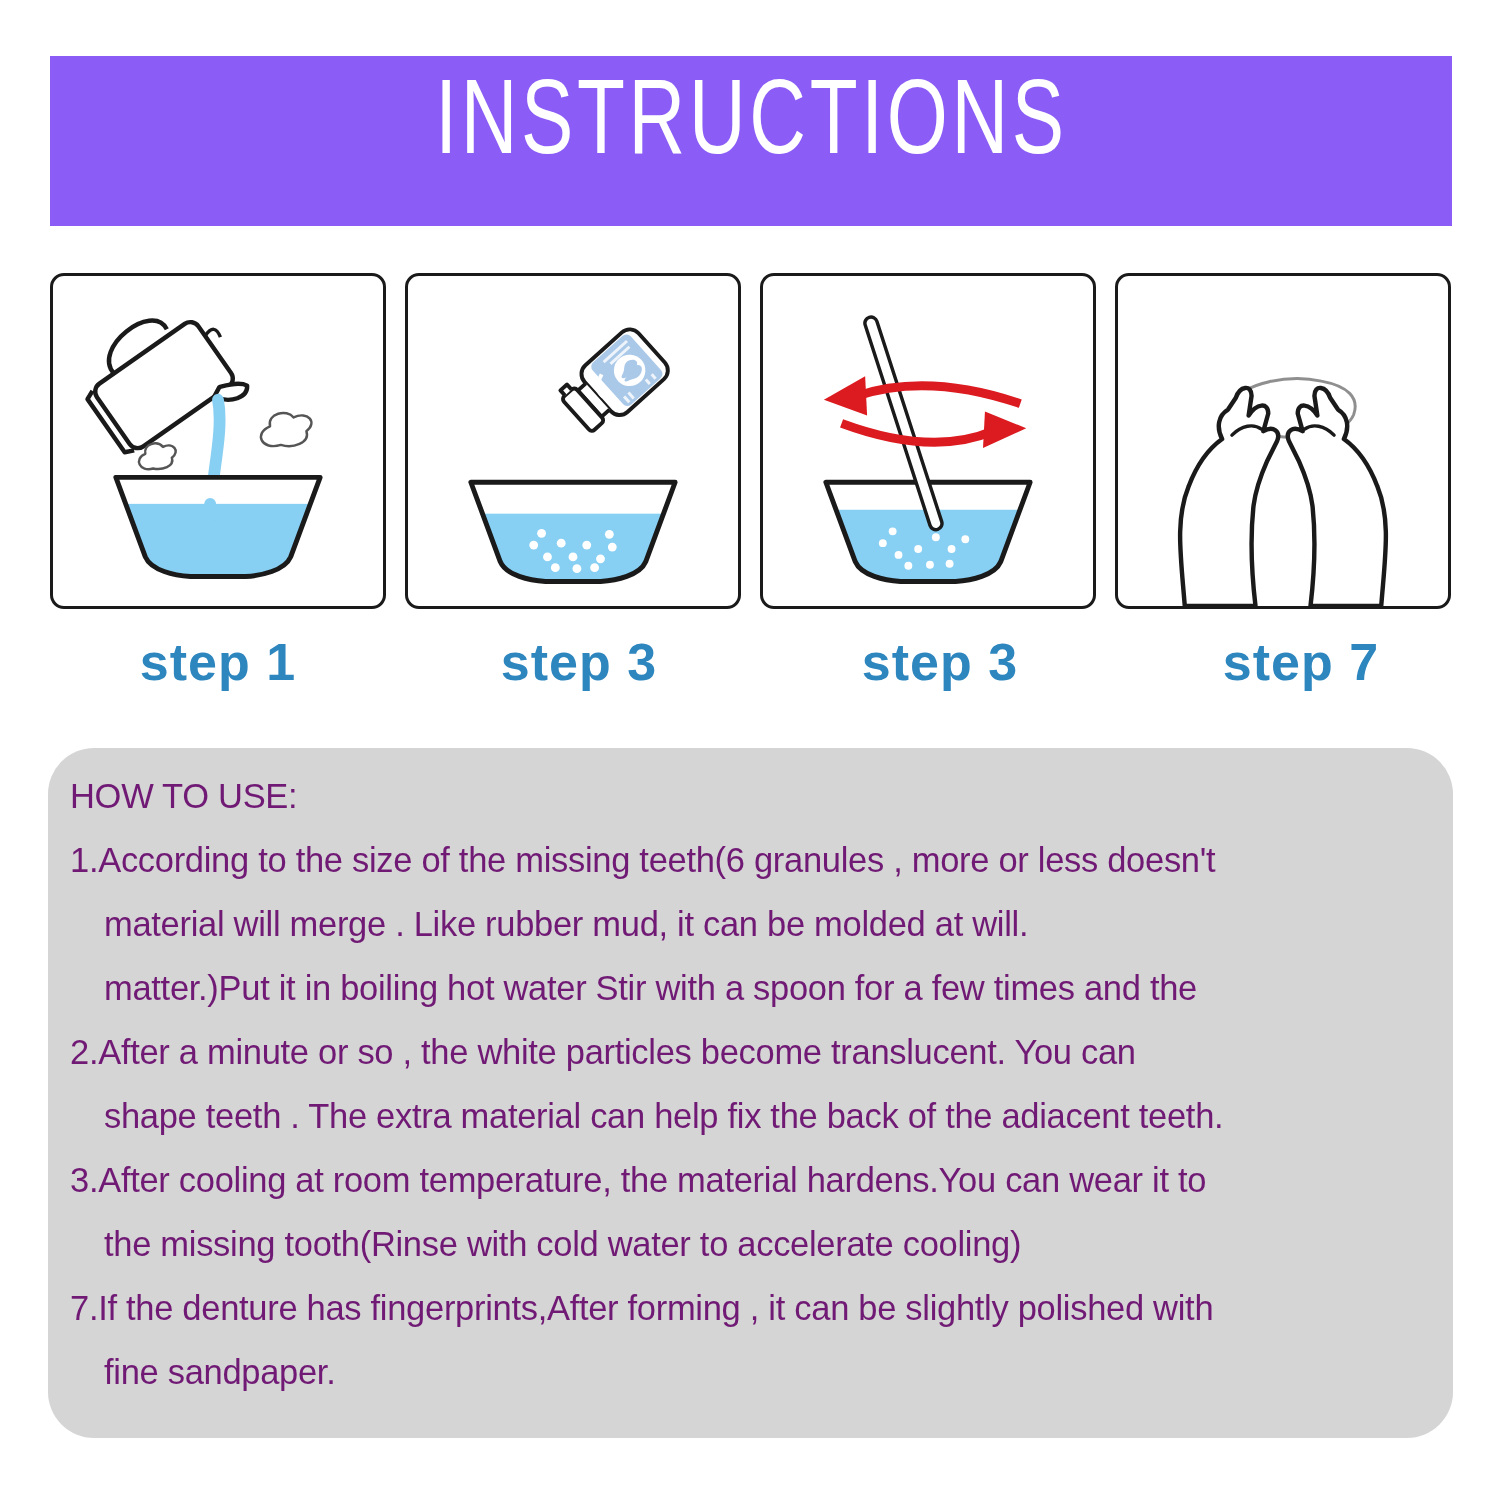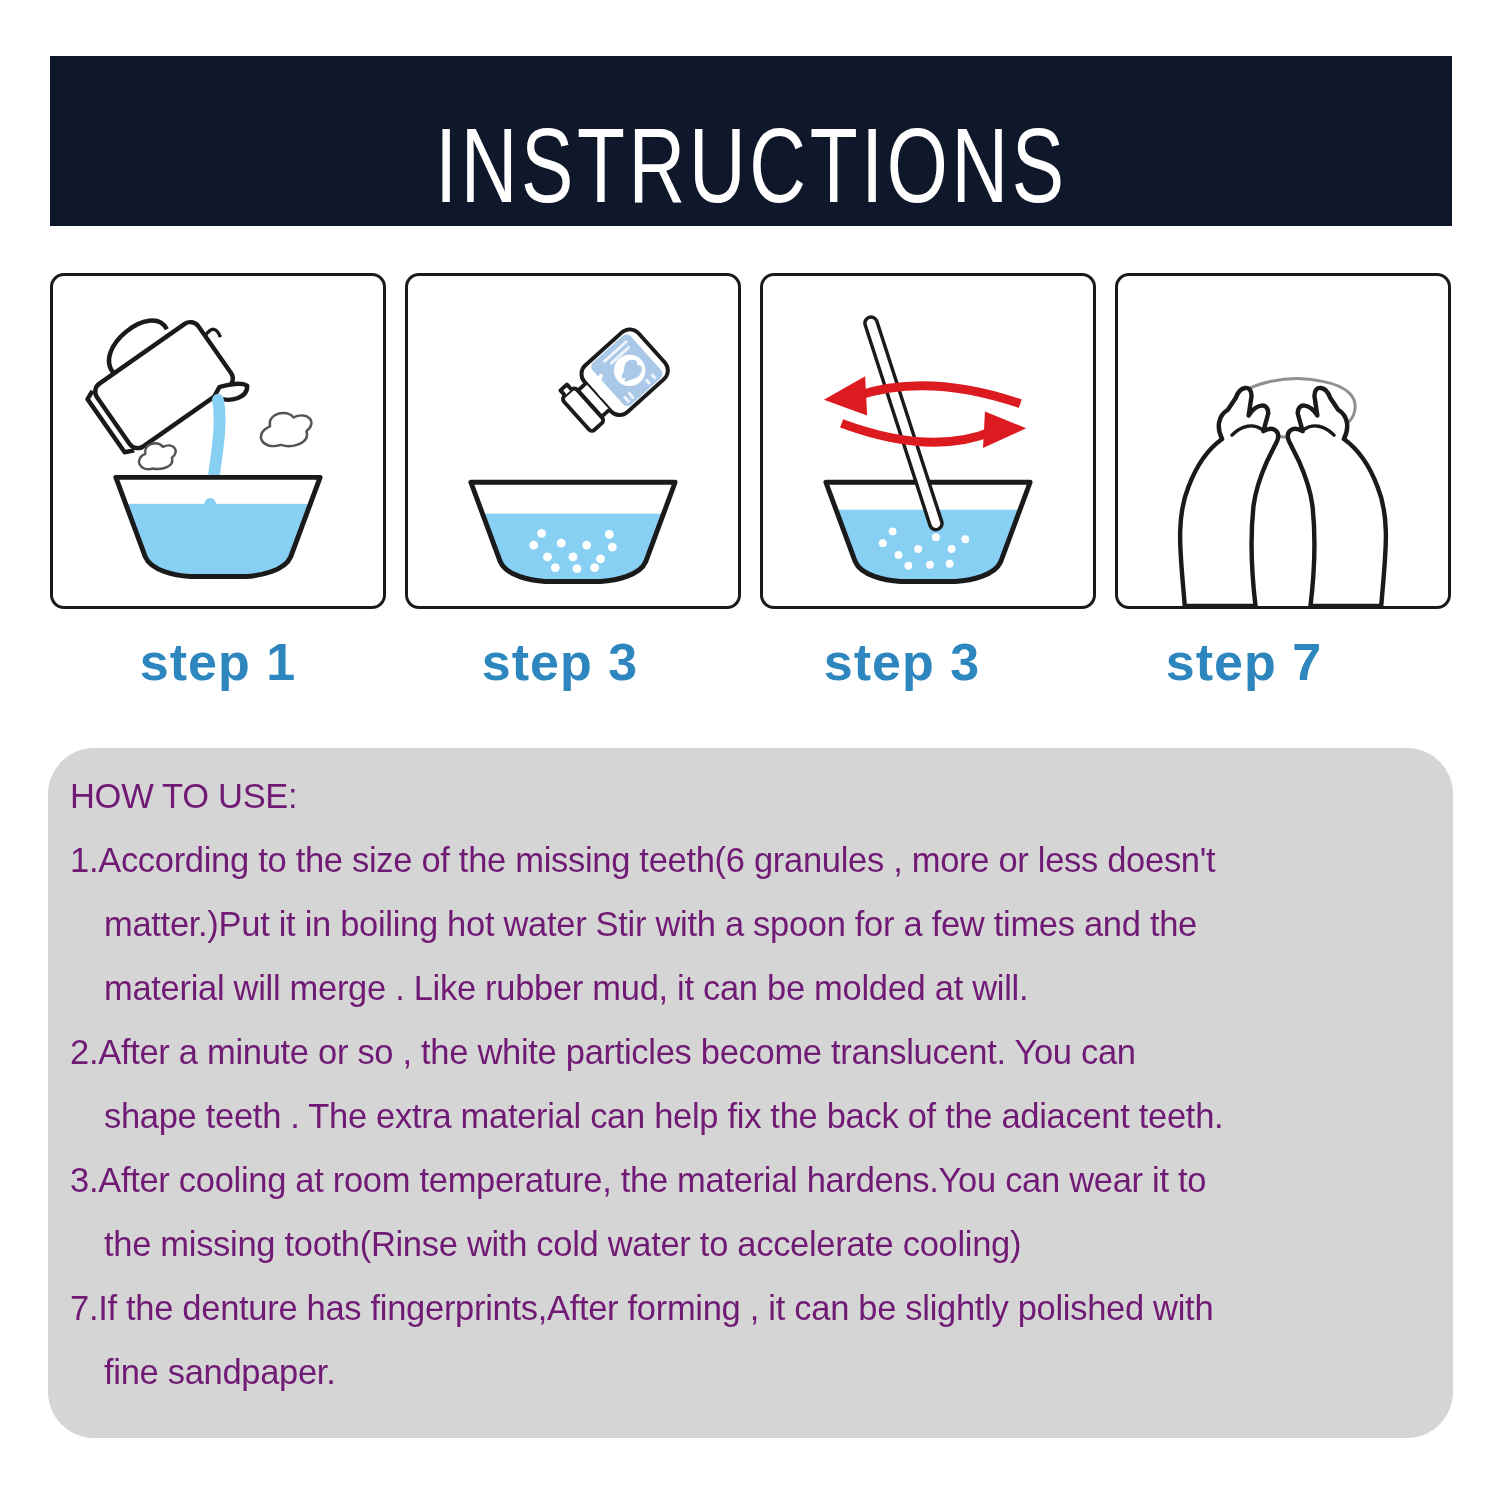--- a/index.html
+++ b/index.html
@@ -4,39 +4,39 @@
 <title>INSTRUCTIONS</title>
 <style>
   html,body{margin:0;padding:0;background:#ffffff;}
   .canvas{
     position:relative;width:1500px;height:1500px;background:#ffffff;
     font-family:"Liberation Sans",sans-serif;overflow:hidden;
   }
   
   .banner{
     position:absolute;left:50px;top:56px;width:1402px;height:170px;
-    background:#0f172a;display:flex;align-items:flex-end;justify-content:center;
+    background:#8b5cf6;display:flex;align-items:flex-start;justify-content:center;
   }
   .banner h1{
     margin:0;color:#ffffff;font-weight:200;font-size:106px;letter-spacing:5px;
     transform:scaleX(.74);transform-origin:center;white-space:nowrap;
   }
   
   .steps-row{
     position:absolute;left:50px;top:273px;width:1402px;
     display:flex;gap:19px;
   }
   .step-box{
     width:336px;height:336px;box-sizing:border-box;background:#fff;
     border:3px solid #1a1a1a;border-radius:14px;flex:0 0 auto;
   }
   .step-box svg{display:block;width:100%;height:100%;}
   
   .labels-row{
-    position:absolute;left:50px;top:632px;width:1402px;display:flex;gap:6px;
+    position:absolute;left:50px;top:632px;width:1402px;display:flex;gap:25px;
   }
   .step-label{
     width:336px;flex:0 0 auto;text-align:center;
     color:#2e86be;font-size:52px;font-weight:bold;letter-spacing:1px;
   }
   
   .howto{
     position:absolute;left:48px;top:748px;width:1405px;height:690px;
     box-sizing:border-box;background:#d5d5d5;border-radius:46px;
     padding:16px 10px 0 22px;
@@ -189,22 +189,22 @@
   <div class="labels-row">
     <div class="step-label">step 1</div>
     <div class="step-label">step 3</div>
     <div class="step-label">step 3</div>
     <div class="step-label">step 7</div>
   </div>
 
   <section class="howto">
     <div class="line">HOW TO USE:</div>
     <div class="line">1.According to the size of the missing teeth(6 granules , more or less doesn't</div>
+    <div class="line indent">material will merge . Like rubber mud, it can be molded at will.</div>
     <div class="line indent">matter.)Put it in boiling hot water Stir with a spoon for a few times and the</div>
-    <div class="line indent">material will merge . Like rubber mud, it can be molded at will.</div>
     <div class="line">2.After a minute or so , the white particles become translucent. You can</div>
     <div class="line indent">shape teeth . The extra material can help fix the back of the adiacent teeth.</div>
     <div class="line">3.After cooling at room temperature, the material hardens.You can wear it to</div>
     <div class="line indent">the missing tooth(Rinse with cold water to accelerate cooling)</div>
     <div class="line">7.If the denture has fingerprints,After forming , it can be slightly polished with</div>
     <div class="line indent">fine sandpaper.</div>
   </section>
 
 </div>
 

